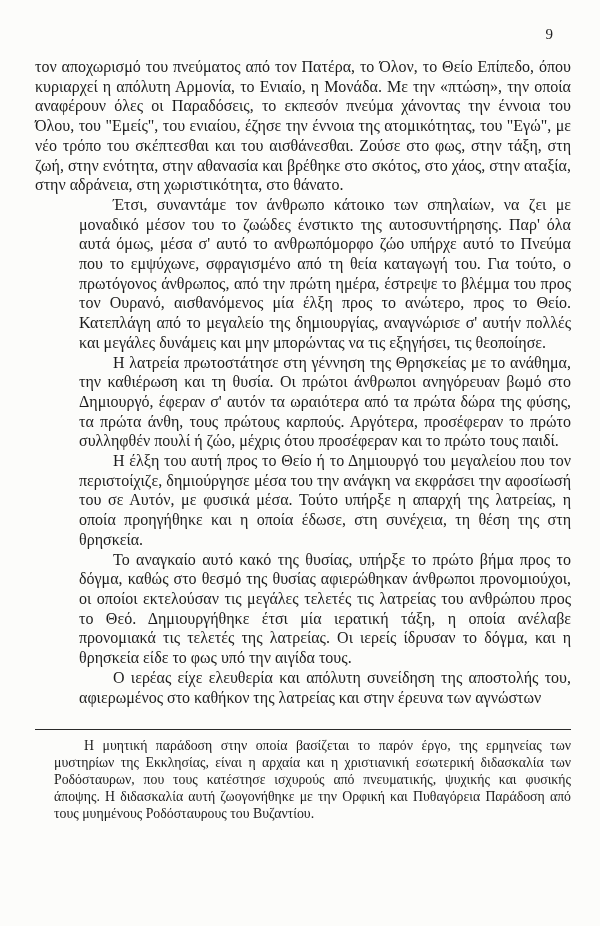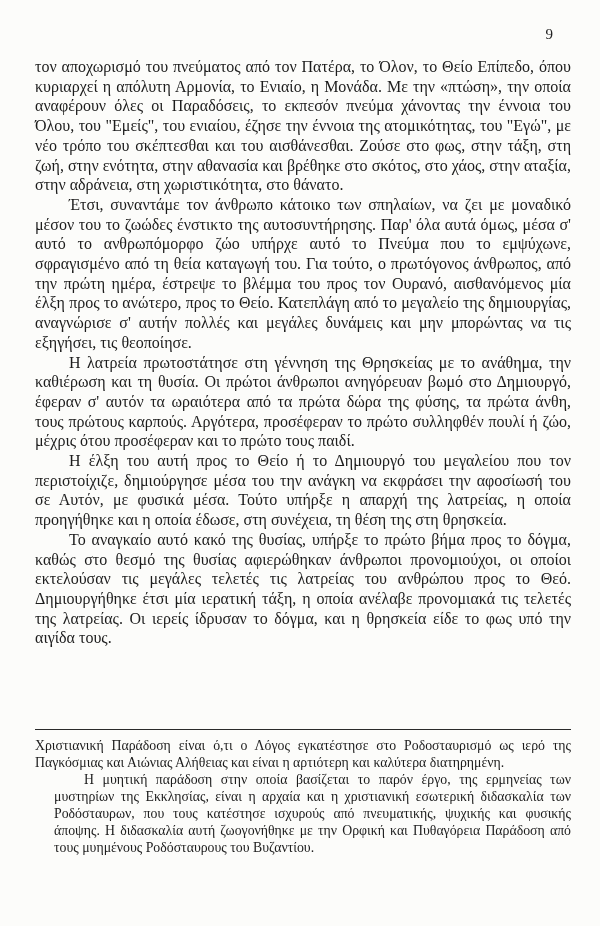--- a/index.html
+++ b/index.html
@@ -25,21 +25,21 @@
     position: absolute;
     top: 57px;
     left: 35px;
     width: 536px;
     font-size: 16px;
     line-height: 19.7px;
     text-align: justify;
     color: #1c1c1c;
   }
   .body-text p { text-align: justify; }
-  .body-text p.indent { text-indent: 34px; }
+  .body-text p.indent { text-indent: 34px; margin-left: 44px; }
   .footnote-rule {
     position: absolute;
     top: 729px;
     left: 35px;
     width: 536px;
     border: none;
     border-top: 1.6px solid #2a2a2a;
   }
   .footnote {
     position: absolute;
@@ -59,22 +59,22 @@
 <div class="page">
 
   <div class="page-number">9</div>
 
   <div class="body-text">
     <p class="noindent">τον αποχωρισμό του πνεύματος από τον Πατέρα, το Όλον, το Θείο Επίπεδο, όπου κυριαρχεί η απόλυτη Αρμονία, το Ενιαίο, η Μονάδα. Με την «πτώση», την οποία αναφέρουν όλες οι Παραδόσεις, το εκπεσόν πνεύμα χάνοντας την έννοια του Όλου, του "Εμείς", του ενιαίου, έζησε την έννοια της ατομικότητας, του "Εγώ", με νέο τρόπο του σκέπτεσθαι και του αισθάνεσθαι. Ζούσε στο φως, στην τάξη, στη ζωή, στην ενότητα, στην αθανασία και βρέθηκε στο σκότος, στο χάος, στην αταξία, στην αδράνεια, στη χωριστικότητα, στο θάνατο.</p>
     <p class="indent">Έτσι, συναντάμε τον άνθρωπο κάτοικο των σπηλαίων, να ζει με μοναδικό μέσον του το ζωώδες ένστικτο της αυτοσυντήρησης. Παρ' όλα αυτά όμως, μέσα σ' αυτό το ανθρωπόμορφο ζώο υπήρχε αυτό το Πνεύμα που το εμψύχωνε, σφραγισμένο από τη θεία καταγωγή του. Για τούτο, ο πρωτόγονος άνθρωπος, από την πρώτη ημέρα, έστρεψε το βλέμμα του προς τον Ουρανό, αισθανόμενος μία έλξη προς το ανώτερο, προς το Θείο. Κατεπλάγη από το μεγαλείο της δημιουργίας, αναγνώρισε σ' αυτήν πολλές και μεγάλες δυνάμεις και μην μπορώντας να τις εξηγήσει, τις θεοποίησε.</p>
     <p class="indent">Η λατρεία πρωτοστάτησε στη γέννηση της Θρησκείας με το ανάθημα, την καθιέρωση και τη θυσία. Οι πρώτοι άνθρωποι ανηγόρευαν βωμό στο Δημιουργό, έφεραν σ' αυτόν τα ωραιότερα από τα πρώτα δώρα της φύσης, τα πρώτα άνθη, τους πρώτους καρπούς. Αργότερα, προσέφεραν το πρώτο συλληφθέν πουλί ή ζώο, μέχρις ότου προσέφεραν και το πρώτο τους παιδί.</p>
     <p class="indent">Η έλξη του αυτή προς το Θείο ή το Δημιουργό του μεγαλείου που τον περιστοίχιζε, δημιούργησε μέσα του την ανάγκη να εκφράσει την αφοσίωσή του σε Αυτόν, με φυσικά μέσα. Τούτο υπήρξε η απαρχή της λατρείας, η οποία προηγήθηκε και η οποία έδωσε, στη συνέχεια, τη θέση της στη θρησκεία.</p>
     <p class="indent">Το αναγκαίο αυτό κακό της θυσίας, υπήρξε το πρώτο βήμα προς το δόγμα, καθώς στο θεσμό της θυσίας αφιερώθηκαν άνθρωποι προνομιούχοι, οι οποίοι εκτελούσαν τις μεγάλες τελετές τις λατρείας του ανθρώπου προς το Θεό. Δημιουργήθηκε έτσι μία ιερατική τάξη, η οποία ανέλαβε προνομιακά τις τελετές της λατρείας. Οι ιερείς ίδρυσαν το δόγμα, και η θρησκεία είδε το φως υπό την αιγίδα τους.</p>
+    <p class="indent">Ο ιερέας είχε ελευθερία και απόλυτη συνείδηση της αποστολής του, αφιερωμένος στο καθήκον της λατρείας και στην έρευνα των αγνώστων</p>
   </div>
 
   <hr class="footnote-rule">
 
   <div class="footnote">
-    <p class="noindent">Χριστιανική Παράδοση είναι ό,τι ο Λόγος εγκατέστησε στο Ροδοσταυρισμό ως ιερό της Παγκόσμιας και Αιώνιας Αλήθειας και είναι η αρτιότερη και καλύτερα διατηρημένη.</p>
     <p class="indent">Η μυητική παράδοση στην οποία βασίζεται το παρόν έργο, της ερμηνείας των μυστηρίων της Εκκλησίας, είναι η αρχαία και η χριστιανική εσωτερική διδασκαλία των Ροδόσταυρων, που τους κατέστησε ισχυρούς από πνευματικής, ψυχικής και φυσικής άποψης. Η διδασκαλία αυτή ζωογονήθηκε με την Ορφική και Πυθαγόρεια Παράδοση από τους μυημένους Ροδόσταυρους του Βυζαντίου.</p>
   </div>
 
 </div>
 
 </body></html>

